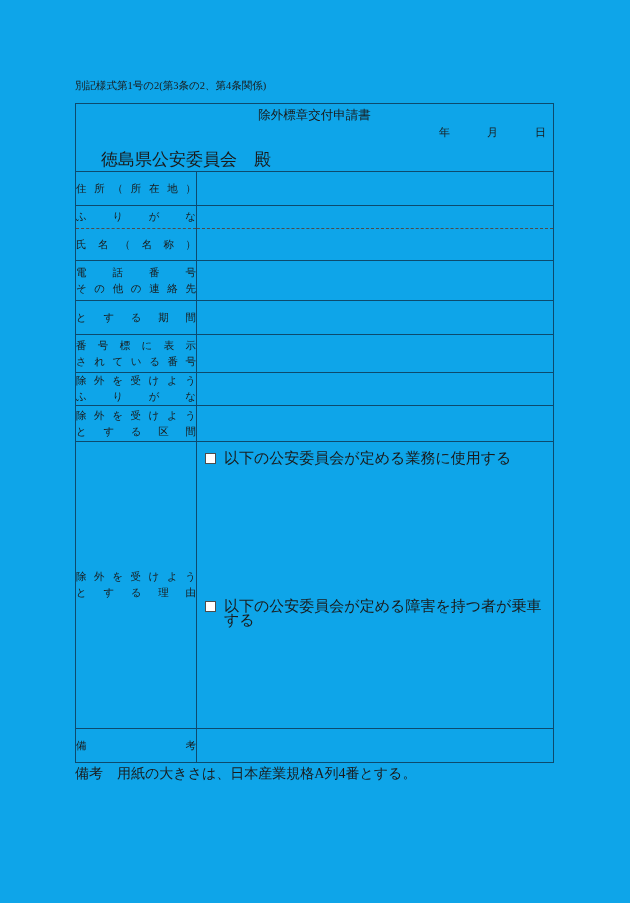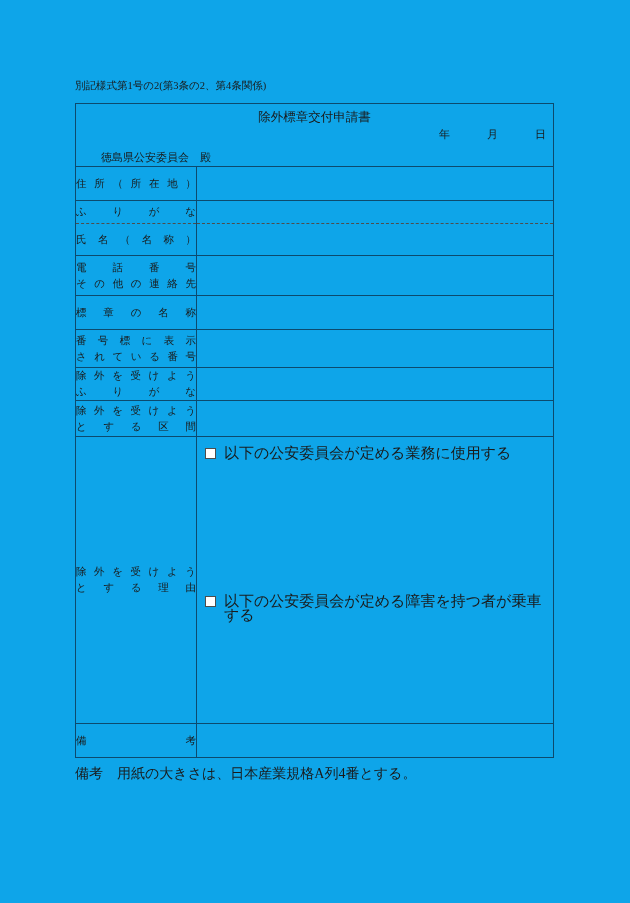--- a/index.html
+++ b/index.html
@@ -23,21 +23,21 @@
     border:1px solid #0c4a6e;
     padding:0; vertical-align:middle;
     font-size:10.5px;
   }
 
   
   td.hdr { height:62px; vertical-align:top; }
   .title { text-align:center; font-size:12.5px; margin-top:3px; }
   .dateline { display:flex; justify-content:flex-end; padding-right:7px; font-size:11px; margin-top:1px; }
   .dateline span { margin-left:37px; }
-  .addressee { padding-left:25px; margin-top:8px; font-size:11px; }
+  .addressee { padding-left:25px; margin-top:8px; font-size:17px; }
 
   
   td.lbl { padding:0 8px; }
   .jl { text-align:justify; text-align-last:justify; }
   .line { line-height:16px; }
   .lbl-stack { display:flex; flex-direction:column; }
 
   
   tr.r-address  td { height:33px; }
   tr.r-furigana td { height:22px; border-bottom:1px dashed #4d4d4d;margin-left:36px; }
@@ -115,21 +115,21 @@
       <td class="lbl">
         <div class="lbl-stack">
           <div class="line jl">電話番号</div>
           <div class="line jl">その他の連絡先</div>
         </div>
       </td>
       <td></td>
     </tr>
 
     <tr class="r-sign">
-      <td class="lbl jl">標章の名称</td>
+      <td class="lbl jl">とする期間</td>
       <td></td>
     </tr>
 
     <tr class="r-plate">
       <td class="lbl">
         <div class="lbl-stack">
           <div class="line jl">番号標に表示</div>
           <div class="line jl">されている番号</div>
         </div>
       </td>

